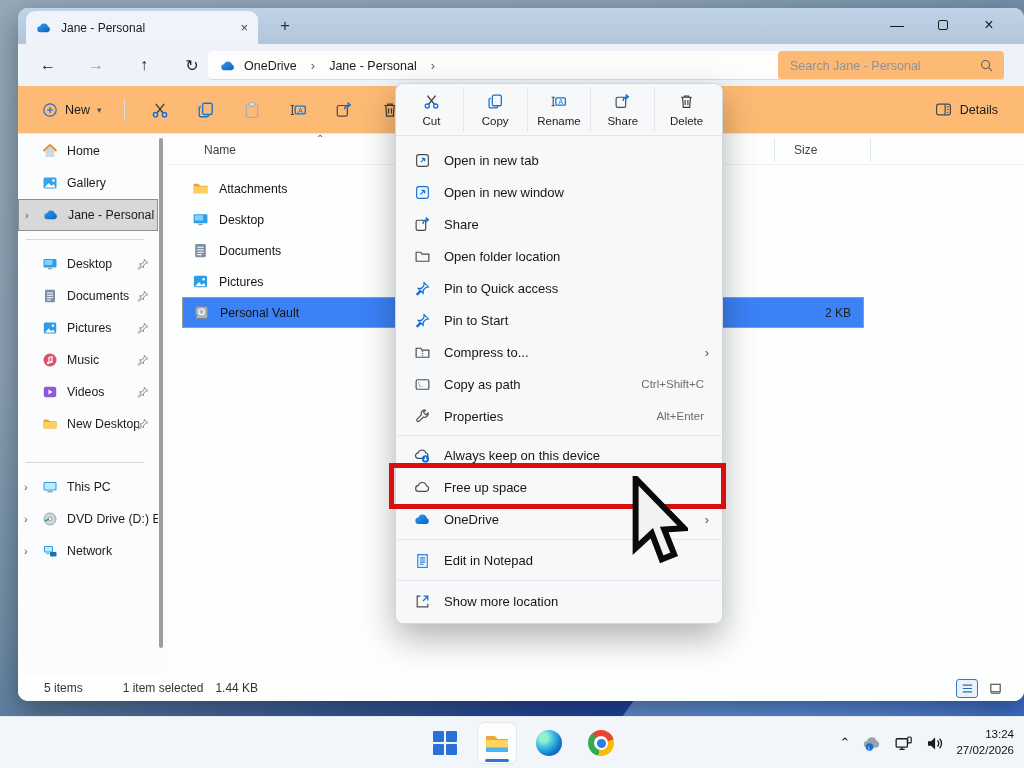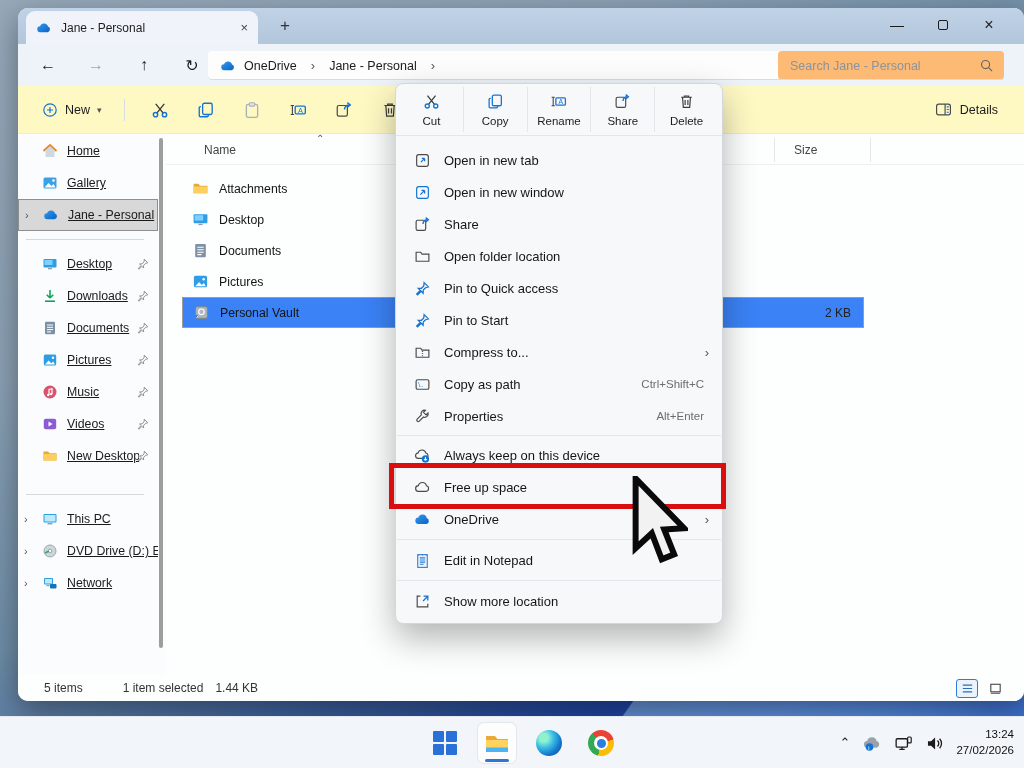--- a/index.html
+++ b/index.html
@@ -31,30 +31,30 @@
   .nava{width:48px;text-align:center;font-size:16px;color:#1f1f1f;}
   .nava.dis{color:#9aa6b2;}
   .addr{position:absolute;left:190px;top:7px;width:578px;height:29px;background:#fdfdfe;border-radius:4px;
     display:flex;align-items:center;gap:8px;padding:0 12px;font-size:12.5px;color:#1b1b1b;box-shadow:inset 0 -1px 0 #d7dde4;}
   .crumbsep{color:#555;font-size:13px;padding:0 6px;}
   .search{position:absolute;left:760px;top:7px;width:226px;height:29px;background:#fdba74;border-radius:4px;
     display:flex;align-items:center;padding:0 10px;box-shadow:inset 0 -1px 0 #d7dde4;}
   .search input{border:0;outline:0;flex:1;font-size:12.5px;color:#333;background:transparent;}
   .search input::placeholder{color:#8b939c;}
 
-  .toolbar{position:absolute;left:0;top:78px;right:0;height:48px;background:#fef9c3;border-bottom:1px solid #e7eaee;
+  .toolbar{position:absolute;left:0;top:78px;right:0;height:48px;background:#fdba74;border-bottom:1px solid #e7eaee;
     display:flex;align-items:center;padding:0 14px;}
   .tb-new{display:flex;align-items:center;gap:7px;font-size:12.5px;color:#1b1b1b;padding:6px 10px;border-radius:4px;}
   .tb-sep{width:1px;height:22px;background:#d9dee4;margin:0 12px;}
   .tbi{width:46px;height:32px;display:flex;align-items:center;justify-content:center;}
   .tb-details{margin-left:auto;display:flex;align-items:center;gap:8px;font-size:12.5px;color:#1b1b1b;padding-right:12px;}
 
   
   .side{position:absolute;left:0;top:127px;width:140px;bottom:26px;background:#fbfcfe;font-size:12.3px;color:#1b1b1b;}
-  .sitem{position:relative;height:32px;display:flex;align-items:center;gap:9px;padding-left:24px;white-space:nowrap;overflow:hidden;text-decoration:underline;}
+  .sitem{position:relative;height:32px;display:flex;align-items:center;gap:9px;padding-left:24px;white-space:nowrap;overflow:hidden;}
   .sitem .chev{position:absolute;left:6px;color:#555;font-size:11px;}
   .sitem .pin{position:absolute;right:8px;top:9px;}
   .sitem.sel{background:#d8d8d8;border:1px solid #8f8f8f;}
   .sdiv{height:1px;background:#d8d8d8;margin:8px 14px 8px 8px;}
   .sscroll{position:absolute;left:141px;top:130px;width:4px;height:510px;background:#9d9d9d;border-radius:2px;}
 
   
   .files{position:absolute;left:148px;top:127px;right:0;bottom:26px;background:#fdfefe;}
   .fhead{position:relative;height:30px;border-bottom:1px solid #eef0f2;font-size:12px;color:#444;}
   .fhead .hname{position:absolute;left:38px;top:8px;}
@@ -417,29 +417,20 @@
         <svg class="ico" width="16" height="16">
             <use href="#ic-desktop"></use>
           </svg>
         <span>Desktop</span>
         <svg class="pin" width="14" height="14">
             <use href="#ic-pin"></use>
           </svg>
       </div>
       <div class="sitem">
         <svg class="ico" width="16" height="16">
-            <use href="#ic-download"></use>
-          </svg>
-        <span>Downloads</span>
-        <svg class="pin" width="14" height="14">
-            <use href="#ic-pin"></use>
-          </svg>
-      </div>
-      <div class="sitem">
-        <svg class="ico" width="16" height="16">
             <use href="#ic-doc"></use>
           </svg>
         <span>Documents</span>
         <svg class="pin" width="14" height="14">
             <use href="#ic-pin"></use>
           </svg>
       </div>
       <div class="sitem">
         <svg class="ico" width="16" height="16">
             <use href="#ic-pic"></use>

